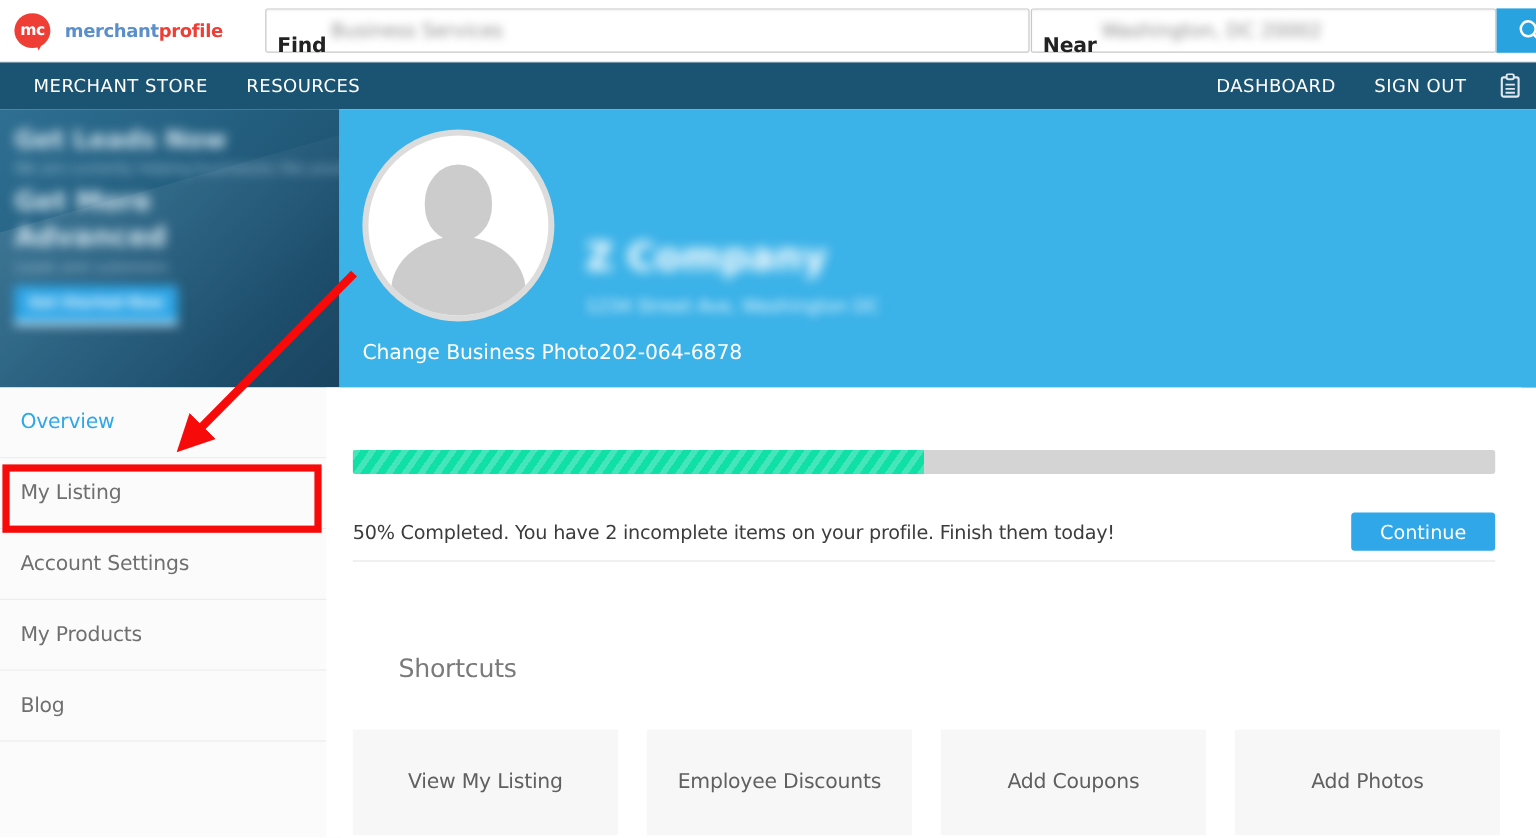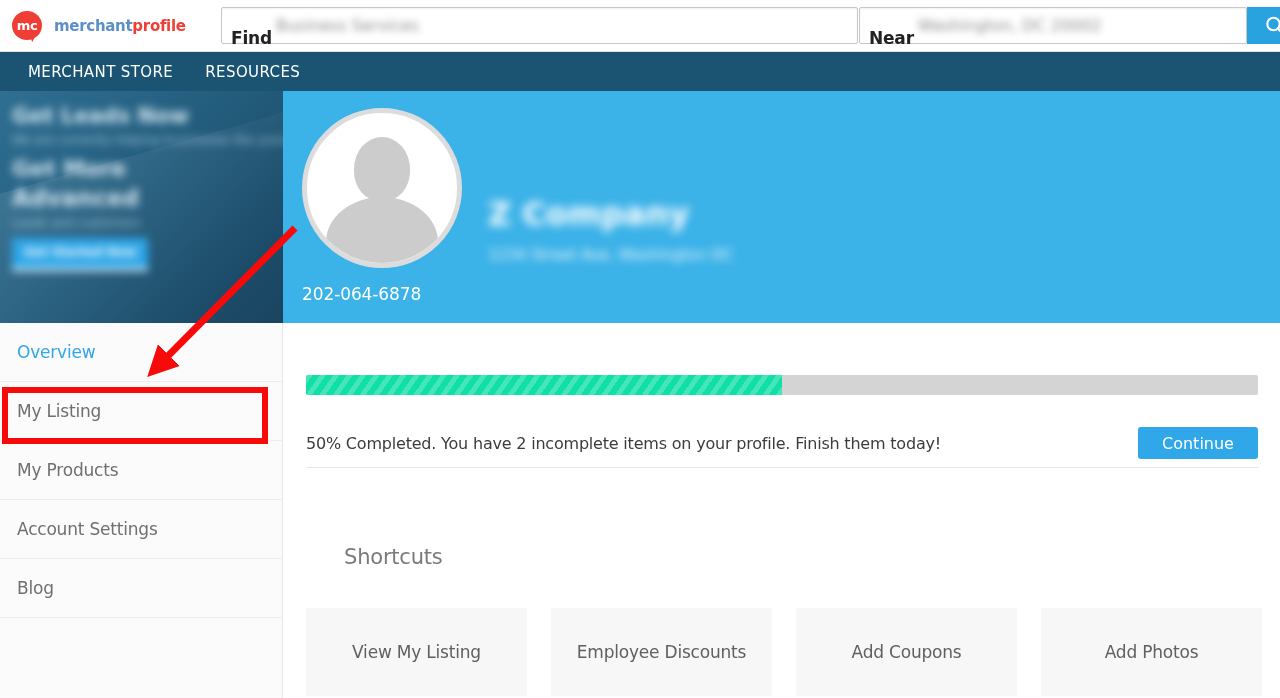--- a/index.html
+++ b/index.html
@@ -311,21 +311,21 @@
     cursor: pointer;
     background: #fbfbfb;
     font-family: "DejaVu Sans", sans-serif;
     letter-spacing: -0.2px;
   }
   .side-item.active { color: #2fa7e8; }
 
   
   .main {
     position: absolute;
-    left: 284px; top: 323px;
+    left: 272px; top: 323px;
     width: 996px;
     height: 375px;
     background: #ffffff;
   }
 
   .progress-block {
     position: absolute;
     left: 22px; top: 52px;
     width: 952px;
   }
@@ -462,20 +462,33 @@
         </svg>
       </button>
     </div>
   </div>
 
   <div class="navbar">
     <div class="nav-left">
       <div class="nav-item">MERCHANT STORE</div>
       <div class="nav-item">RESOURCES</div>
     </div>
+    <div class="nav-right">
+      <div class="nav-item">DASHBOARD</div>
+      <div class="nav-item">SIGN OUT</div>
+      <div class="nav-icon-btn">
+        <svg width="17" height="21" viewBox="0 0 17 21">
+          <rect x="1.5" y="3.5" width="14" height="16" rx="1.6" fill="none" stroke="#dfe9ef" stroke-width="1.8"></rect>
+          <rect x="5.5" y="0.8" width="6" height="4.2" rx="1.4" fill="#1b5372" stroke="#dfe9ef" stroke-width="1.6"></rect>
+          <line x1="4.6" y1="9.5" x2="12.4" y2="9.5" stroke="#dfe9ef" stroke-width="1.5"></line>
+          <line x1="4.6" y1="13" x2="12.4" y2="13" stroke="#dfe9ef" stroke-width="1.5"></line>
+          <line x1="4.6" y1="16.3" x2="12.4" y2="16.3" stroke="#dfe9ef" stroke-width="1.5"></line>
+        </svg>
+      </div>
+    </div>
   </div>
 
   <div class="promo">
     <div class="promo-inner">
       <div class="promo-line pl1">Get Leads Now</div>
       <div class="promo-line pl2">We are currently helping businesses like yours</div>
       <div class="promo-line pl3">Get  More</div>
       <div class="promo-line pl4">Advanced</div>
       <div class="promo-line pl5">Leads and customers</div>
       <div class="promo-cta">Get Started Now</div>
@@ -483,29 +496,30 @@
   </div>
 
   <div class="profile-header">
     <div class="avatar">
       <div class="head"></div>
       <div class="body"></div>
     </div>
     <div class="biz-name">Z Company</div>
     <div class="biz-addr">1234 Street Ave, Washington DC</div>
     <div class="photo-row">
+      <span class="change-photo">Change Business Photo</span>
       <span class="biz-phone">202-064-6878</span>
     </div>
   </div>
 
   <div class="sidebar">
     <div class="side-item active">Overview</div>
     <div class="side-item">My Listing</div>
+    <div class="side-item">Account Settings</div>
     <div class="side-item">My Products</div>
-    <div class="side-item">Account Settings</div>
     <div class="side-item">Blog</div>
   </div>
 
   <div class="main">
 
     <div class="progress-block">
       <div class="progress-track">
         <div class="progress-fill" id="progress-fill" style="width: 50%;"></div>
       </div>
       <div class="progress-row">

